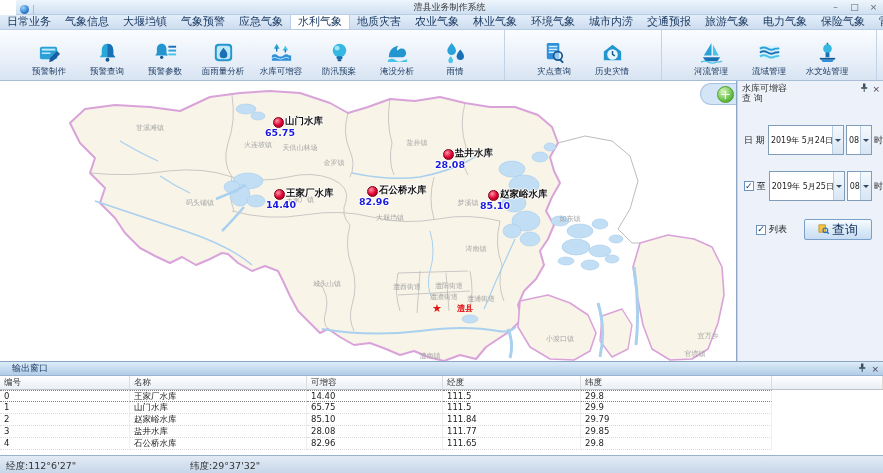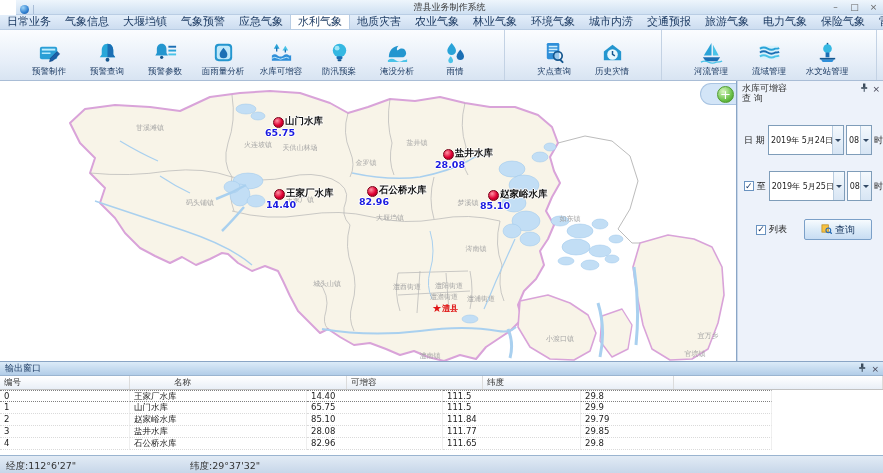--- a/index.html
+++ b/index.html
@@ -35,21 +35,21 @@
   .map-area svg.geo{position:absolute;left:0;top:0;}
   .town{position:absolute;font-size:7px;color:#a6a6a6;transform:translate(-50%,-50%);white-space:nowrap;}
   .res-dot{position:absolute;width:9px;height:9px;border-radius:50%;border:1px solid #7a0018;
            background:radial-gradient(circle at 35% 30%,#ff93a3,#e00033 55%,#90001f);}
   .res-name{position:absolute;font-size:9.5px;font-weight:bold;color:#141414;white-space:nowrap;
             text-shadow:1px 0 0 #fff,-1px 0 0 #fff,0 1px 0 #fff,0 -1px 0 #fff;}
   .res-value{position:absolute;font-size:9.5px;font-weight:bold;color:#1a1ae0;white-space:nowrap;
              text-shadow:1px 0 0 #fff,-1px 0 0 #fff,0 1px 0 #fff,0 -1px 0 #fff;}
   .seat{position:absolute;display:flex;align-items:center;}
   .seat-star{color:#e01515;font-size:11px;line-height:10px;}
-  .seat-name{color:#e01515;font-size:8px;font-weight:bold;margin-left:0;}
+  .seat-name{color:#e01515;font-size:8px;font-weight:bold;margin-left:15px;}
   .map-plus-holder{position:absolute;top:2px;right:0;width:36px;height:22px;background:#d3e5f7;
                    border:1px solid #a9c4e2;border-right:none;border-radius:11px 0 0 11px;
                    display:flex;align-items:center;justify-content:flex-end;padding-right:2px;box-sizing:border-box;}
   .map-plus{width:17px;height:17px;border-radius:50%;color:#fff;font-size:13px;line-height:16px;text-align:center;
             background:radial-gradient(circle at 35% 30%,#d9f6c2,#6cc24a 60%,#3f9020);
             border:1px solid #4f9c2e;box-sizing:border-box;}
   
   .query-panel{width:146px;background:#edf2fa;font-size:9px;color:#222;position:relative;box-sizing:border-box;
                border-left:1px solid #c6d6ea;}
   .qp-head{padding:2px 4px 0 4px;color:#333;line-height:10px;}
@@ -67,25 +67,25 @@
                border-left:1px solid #b9cde0;display:flex;align-items:center;justify-content:center;}
   .tri{width:0;height:0;border:3px solid transparent;border-top-color:#334a66;margin-top:3px;}
   .combo.date{width:76px;}
   .combo.hour{width:26px;margin-left:2px;}
   .unit{margin-left:2px;}
   .checkbox{width:10px;height:10px;background:#fff;border:1px solid #6a93c0;display:inline-flex;
             align-items:center;justify-content:center;font-size:9px;color:#1a3a6b;line-height:9px;
             margin-right:3px;box-sizing:border-box;}
   .query-btn{margin-left:14px;width:66px;height:19px;border:1px solid #7ba0c8;border-radius:2px;
              background:linear-gradient(#f7fbfe,#dcebf8 50%,#c8ddf3);display:flex;align-items:center;
-             justify-content:center;gap:3px;font-size:10px;color:#17365f;}
+             justify-content:center;gap:3px;font-size:13px;color:#17365f;}
   
   .output{height:94px;border-top:1px solid #8aa5c5;box-sizing:border-box;background:#fff;display:flex;flex-direction:column;}
   .op-header{height:13px;flex:0 0 13px;background:linear-gradient(#dcebf8,#b2cde8);border-bottom:1px solid #9ab4d0;
-             display:flex;align-items:center;padding:0 5px;font-size:9px;color:#17365f;position:relative;}
+             display:flex;align-items:center;padding:0 12px;font-size:9px;color:#17365f;position:relative;}
   .op-tools{position:absolute;right:4px;top:1px;display:flex;gap:5px;align-items:center;color:#445;}
   .op-colhead{height:13px;flex:0 0 13px;display:flex;background:linear-gradient(#ffffff,#e9eff7);
               border-bottom:1px solid #c2c2c2;font-size:8.5px;color:#333;}
   .op-colhead .cell{border-right:1px solid #dcdcdc;}
   .cell{box-sizing:border-box;padding-left:4px;line-height:12px;white-space:nowrap;overflow:hidden;}
   .op-row{display:flex;height:12px;flex:0 0 12px;font-size:8.5px;color:#222;}
   .op-row .cell{border-right:1px solid #efefef;border-bottom:1px dotted #dadada;line-height:11px;}
   .op-row.selected .cell{border-top:1px dotted #808080;border-bottom:1px dotted #808080;line-height:10px;}
   .op-filler{flex:1;}
   
@@ -322,21 +322,21 @@
         <path stroke-width="3" d="M598,222 Q606,248 600,276 M634,186 Q640,225 636,264 M508,248 Q514,262 510,277"></path>
       </g>
     </svg>
 
     <div class="map-plus-holder">
       <div class="map-plus">+</div>
     </div>
   <div class="town" style="left: 150px; top: 47px;">甘溪滩镇</div>
       <div class="town" style="left: 258px; top: 64px;">火连坡镇</div>
       <div class="town" style="left: 300px; top: 67px;">天供山林场</div>
-      <div class="town" style="left: 334px; top: 82px; margin-left: 32px;">金罗镇</div>
+      <div class="town" style="left: 334px; top: 82px;">金罗镇</div>
       <div class="town" style="left: 417px; top: 62px;">盐井镇</div>
       <div class="town" style="left: 200px; top: 122px;">码头铺镇</div>
       <div class="town" style="left: 300px; top: 119px;">王家厂镇</div>
       <div class="town" style="left: 468px; top: 122px;">梦溪镇</div>
       <div class="town" style="left: 390px; top: 137px;">大堰垱镇</div>
       <div class="town" style="left: 476px; top: 168px;">涔南镇</div>
       <div class="town" style="left: 570px; top: 138px;">如东镇</div>
       <div class="town" style="left: 327px; top: 203px;">城头山镇</div>
       <div class="town" style="left: 407px; top: 206px;">澧西街道</div>
       <div class="town" style="left: 449px; top: 205px;">澧阳街道</div>
@@ -444,22 +444,23 @@
             <rect x="3" y="0.5" width="2.4" height="4" fill="#3a4a5a"></rect>
             <rect x="1.2" y="4.2" width="6" height="1.6" fill="#3a4a5a"></rect>
             <rect x="3.7" y="5.8" width="1" height="3" fill="#3a4a5a"></rect>
           </svg>
       </span>
       <span>×</span>
     </span>
   </div>
   <div class="op-colhead" id="tblHead">
       <div class="cell" style="width: 130px;">编号</div>
-      <div class="cell" style="width: 177px; margin-left: 40px;">名称</div>
+      <div class="cell" style="width: 177px;">名称</div>
       <div class="cell" style="width: 136px;">可增容</div>
+      <div class="cell" style="width: 138px;">经度</div>
       <div class="cell" style="width: 191px;">纬度</div>
       <div class="cell" style="flex: 1 1 0%;"></div>
     </div>
   <div id="tblBody">
       <div class="op-row selected">
         <div class="cell" style="width: 130px;">0</div>
         <div class="cell" style="width: 177px;">王家厂水库</div>
         <div class="cell" style="width: 136px;">14.40</div>
         <div class="cell" style="width: 138px;">111.5</div>
         <div class="cell" style="width: 191px;">29.8</div>

